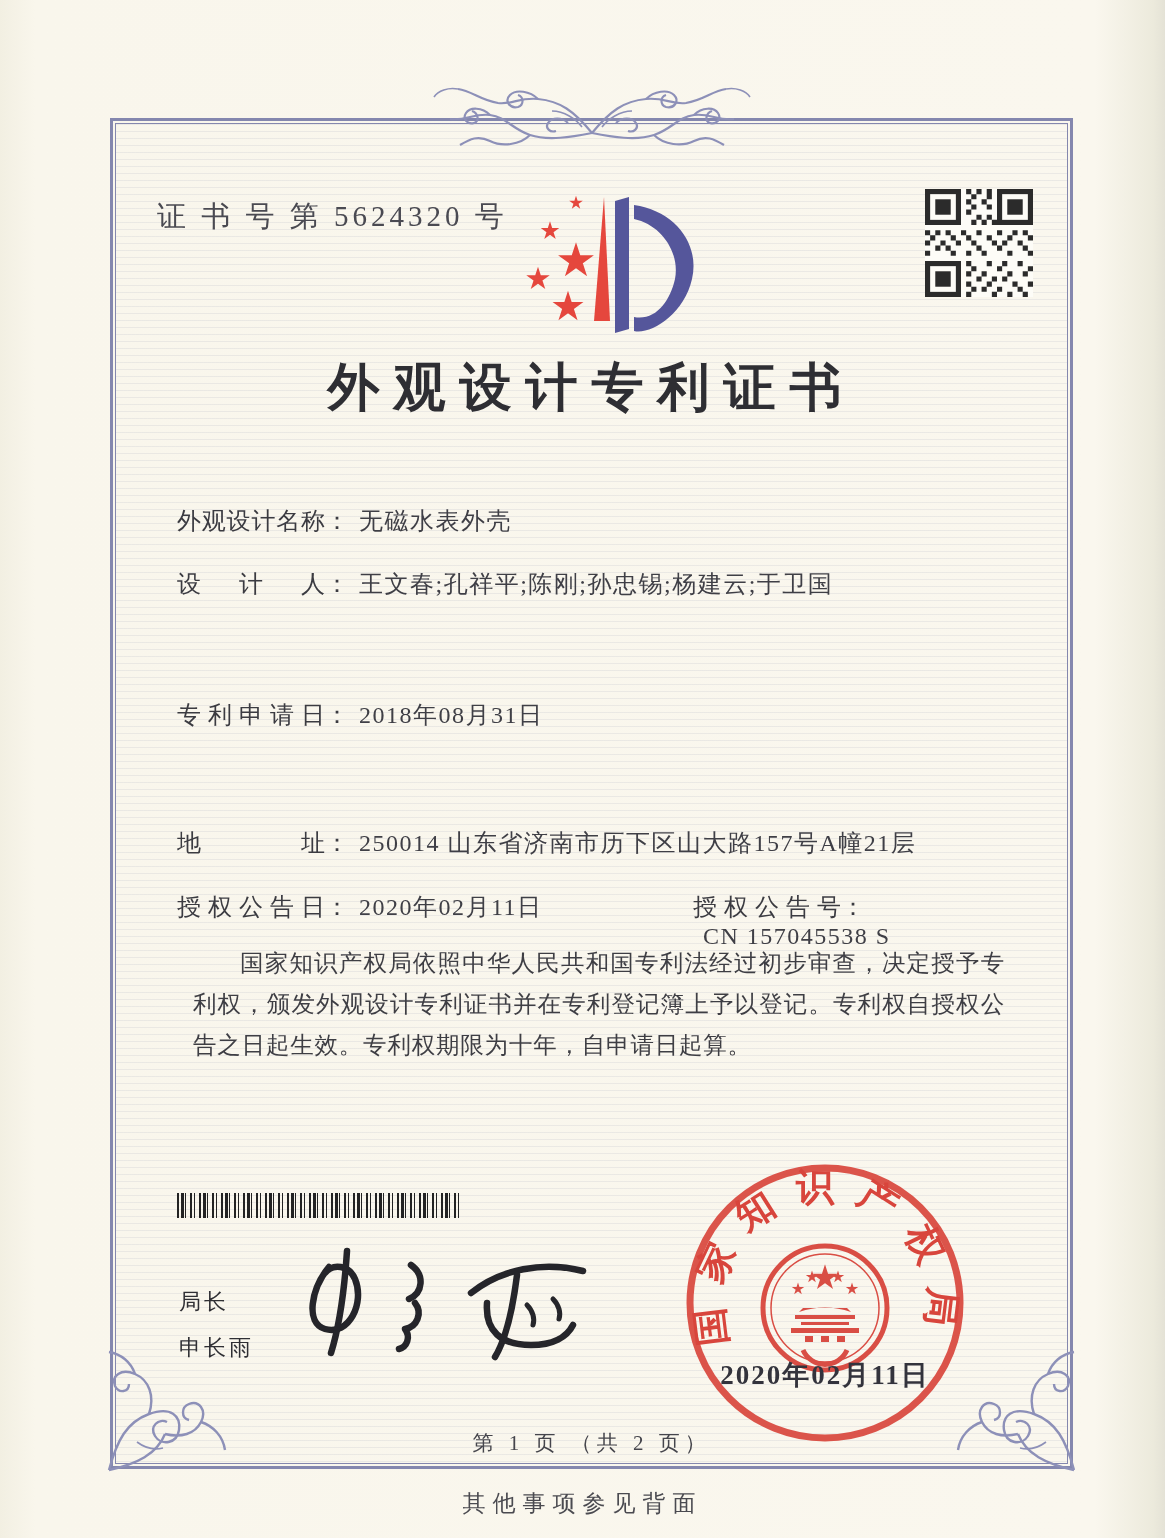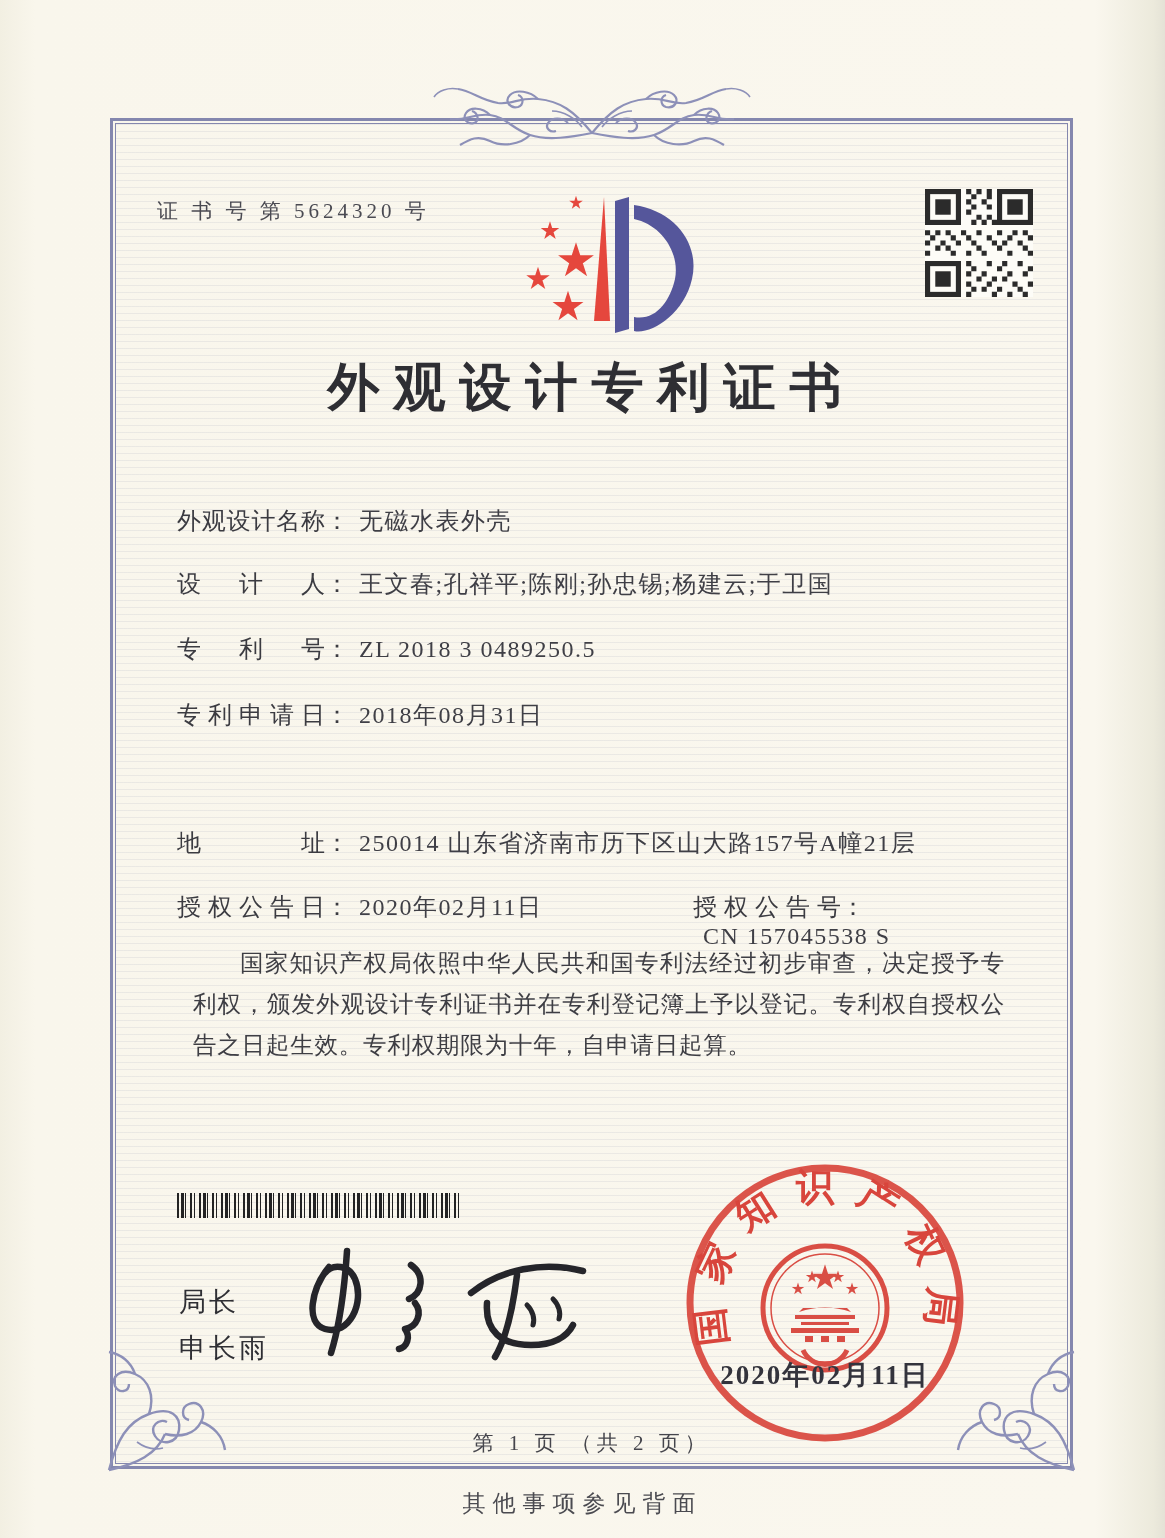--- a/index.html
+++ b/index.html
@@ -24,21 +24,21 @@
       rgba(132,139,168,0.13) 0px,rgba(132,139,168,0.13) 1px,
       rgba(255,255,255,0) 1px,rgba(255,255,255,0) 7px);
   }
   .ornament-top{position:absolute;left:50%;top:-46px;transform:translateX(-50%);}
   .corner{position:absolute;width:150px;height:150px;}
   .corner-br{right:-6px;bottom:-6px;}
   .corner-bl{left:-6px;bottom:-6px;transform:scaleX(-1);}
   
   .cert-no{
     position:absolute;left:44px;top:76px;
-    font-size:21px;letter-spacing:4px;color:#4a4a52;
+    font-size:29px;letter-spacing:4px;color:#4a4a52;
   }
   .logo{position:absolute;left:385px;top:48px;}
   .qr{position:absolute;left:812px;top:68px;}
   .doc-title{
     position:absolute;left:0;right:0;top:232px;text-align:center;
     font-size:52px;font-weight:bold;letter-spacing:14px;color:#2e2e33;
   }
   
   .field-row{position:absolute;left:64px;right:48px;height:34px;font-size:24px;}
   .fr-0{top:384px}.fr-1{top:447px}.fr-2{top:512px}.fr-3{top:578px}
@@ -64,21 +64,21 @@
     background:repeating-linear-gradient(90deg,
       #232323 0px,#232323 2px,transparent 2px,transparent 4px,
       #232323 4px,#232323 7px,transparent 7px,transparent 8px,
       #232323 8px,#232323 9px,transparent 9px,transparent 13px,
       #232323 13px,#232323 15px,transparent 15px,transparent 17px,
       #232323 17px,#232323 18px,transparent 18px,transparent 22px);
   }
   .officer{
     position:absolute;left:66px;top:1158px;
     font-family:"Liberation Sans","DejaVu Sans",sans-serif;
-    font-size:27px;color:#2f2f34;letter-spacing:3px;line-height:46px;
+    font-size:22px;color:#2f2f34;letter-spacing:3px;line-height:46px;
   }
   .signature{position:absolute;left:178px;top:1120px;}
   .seal{position:absolute;left:567px;top:1037px;width:290px;height:290px;}
   .seal-date{
     position:absolute;left:0;right:0;top:199px;text-align:center;
     font-size:27px;letter-spacing:2px;color:#33333c;font-weight:bold;
   }
   .footer-page{
     position:absolute;left:0;right:0;top:1308px;text-align:center;
     font-size:21px;letter-spacing:5px;color:#45454c;
@@ -185,23 +185,20 @@
       </g>
     </svg>
 
     <div class="doc-title">外观设计专利证书</div>
 
     <div class="field-row fr-1">
       <span class="field"><span class="flabel">设计人</span><span class="fcolon">：</span><span class="fvalue">王文春;孔祥平;陈刚;孙忠锡;杨建云;于卫国</span></span>
     </div>
     <div class="field-row fr-0">
       <span class="field"><span class="flabel">外观设计名称</span><span class="fcolon">：</span><span class="fvalue">无磁水表外壳</span></span>
-    </div>
-    <div class="field-row fr-2">
-      <span class="field"><span class="flabel">专利号</span><span class="fcolon">：</span><span class="fvalue">ZL 2018 3 0489250.5</span></span>
     </div>
     <div class="field-row fr-3">
       <span class="field"><span class="flabel">专利申请日</span><span class="fcolon">：</span><span class="fvalue">2018年08月31日</span></span>
     </div>
     <div class="field-row fr-5">
       <span class="field"><span class="flabel">地址</span><span class="fcolon">：</span><span class="fvalue">250014 山东省济南市历下区山大路157号A幢21层</span></span>
     </div>
     <div class="field-row fr-6">
       <span class="field"><span class="flabel">授权公告日</span><span class="fcolon">：</span><span class="fvalue">2020年02月11日</span></span>
       <span class="field field-2nd"><span class="flabel">授权公告号</span><span class="fcolon">：</span><span class="fvalue">CN 157045538 S</span></span>

